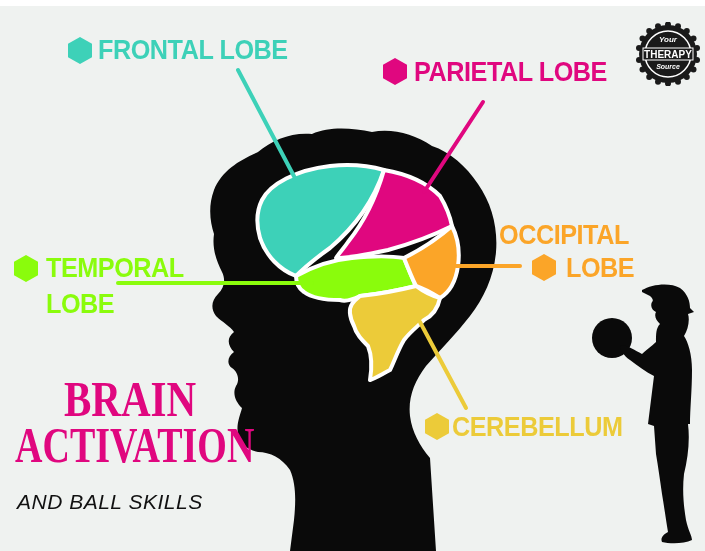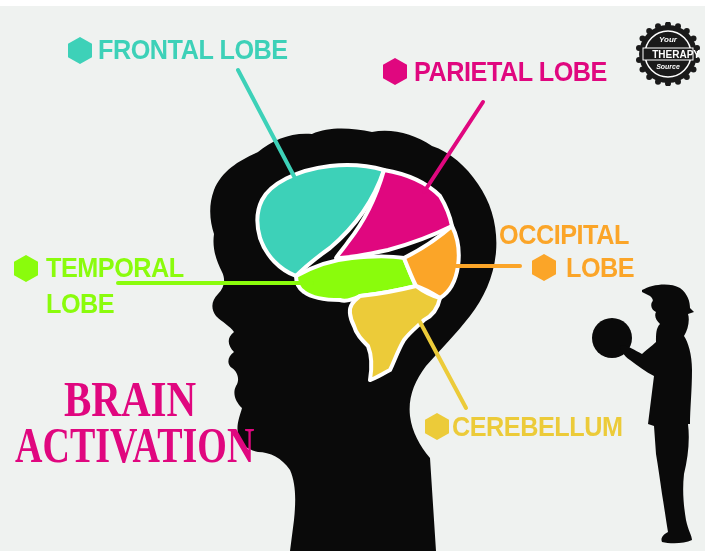--- a/index.html
+++ b/index.html
@@ -111,20 +111,21 @@
   <div class="label" style="left:46px;top:247px;color:#8afc0c">TEMPORAL</div>
   <div class="label" style="left:46px;top:283px;color:#8afc0c">LOBE</div>
 
   <svg class="hex" style="left:425px;top:407px" width="24" height="27" viewBox="0 0 24 27">
     <polygon points="12,0 24,6.75 24,20.25 12,27 0,20.25 0,6.75" fill="#eccb39"></polygon>
   </svg>
   <div class="label" style="left:452px;top:406px;color:#eccb39">CEREBELLUM</div>
 
   <div class="title-brain" style="left:64px;top:370px;font-size:50px;line-height:46px;transform:scaleX(0.82);">BRAIN</div>
   <div class="title-activation" style="left:15px;top:416px;font-size:50px;line-height:46px;transform:scaleX(0.76);">ACTIVATION</div>
+  <div class="subtitle" style="left:17px;top:484px;">AND BALL SKILLS</div>
 
   <div class="badge" style="left:636px;top:16px;width:64px;height:64px;">
     <svg width="64" height="64" viewBox="0 0 64 64">
       <g fill="#1a1a1a">
         <circle cx="32" cy="32" r="29"></circle>
         <g id="teeth">
           <circle cx="32" cy="2.5" r="3"></circle>
             <circle cx="42" cy="4.2" r="3"></circle>
             <circle cx="50.8" cy="9" r="3"></circle>
           <circle cx="57.5" cy="16.5" r="3"></circle>
@@ -141,17 +142,17 @@
             <circle cx="3" cy="26" r="3"></circle>
           <circle cx="6.5" cy="16.5" r="3"></circle>
             <circle cx="13.2" cy="9" r="3"></circle>
             <circle cx="22" cy="4.2" r="3"></circle>
         </g>
       </g>
       <circle cx="32" cy="32" r="23" fill="none" stroke="#ffffff" stroke-width="1.5"></circle>
       <rect x="7" y="26" width="50" height="12" fill="#1a1a1a" stroke="#ffffff" stroke-width="1"></rect>
     </svg>
     <div class="badge-text" style="top:13px;font-size:8px;font-style:italic;font-weight:bold;">Your</div>
-    <div class="badge-text" style="top:27px;font-size:10px;font-weight:bold;text-align:right;">THERAPY</div>
+    <div class="badge-text" style="top:27px;font-size:10px;font-weight:bold;">THERAPY</div>
     <div class="badge-text" style="top:41px;font-size:7px;font-style:italic;font-weight:bold;">Source</div>
   </div>
 
 </div>
 
 </body></html>

